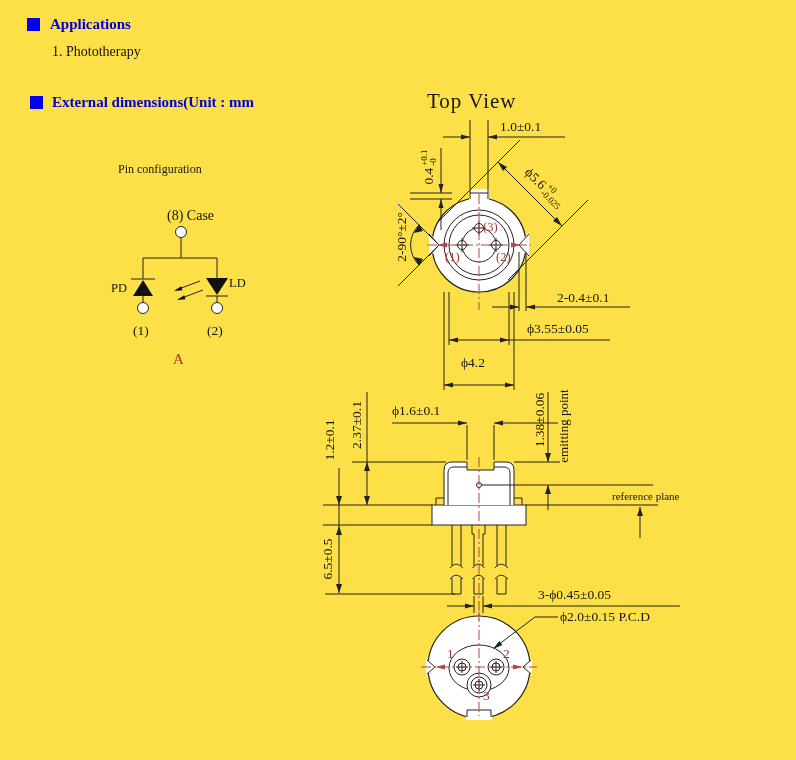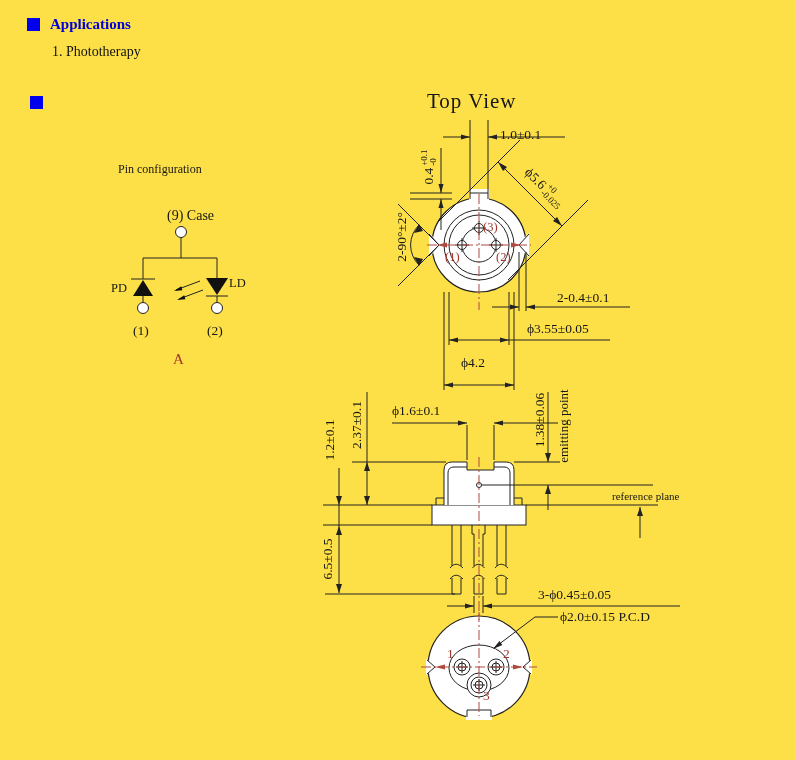--- a/index.html
+++ b/index.html
@@ -215,31 +215,32 @@
       <polygon points="435,667 445,664.5 445,669.5" fill="#b0493f" stroke="none"></polygon>
       <polygon points="523,667 513,664.5 513,669.5" fill="#b0493f" stroke="none"></polygon>
     </g>
   </g>
 </svg>
 
 <div class="bullet" style="left:27px;top:18px"></div>
 <div class="header-blue" style="left:50px;top:16px">Applications</div>
 <div class="bodytext" style="left:52px;top:44px">1. Phototherapy</div>
 <div class="bullet" style="left:30px;top:96px"></div>
+<div class="header-blue" style="left:52px;top:94px">External dimensions(Unit : mm</div>
 
 <div class="lbl" style="left:118px;top:163px;font-size:12px">Pin configuration</div>
-<div class="lbl" style="left:167px;top:208px;font-size:14px">(9) Case</div>
+<div class="lbl" style="left:167px;top:208px;font-size:14px">(8) Case</div>
 <div class="lbl small" style="left:111px;top:282px">PD</div>
 <div class="lbl small" style="left:229px;top:277px">LD</div>
 <div class="lbl" style="left:133px;top:324px">(1)</div>
 <div class="lbl" style="left:207px;top:324px">(2)</div>
 <div class="lbl red" style="left:173px;top:351px;font-size:15px">A</div>
 
 <div class="lbl title" style="left:427px;top:90px">Top View</div>
-<div class="lbl" style="left:500px;top:128px">1.0±0.1</div>
+<div class="lbl" style="left:500px;top:120px">1.0±0.1</div>
 <div class="lbl rot" style="left:429px;top:167px"><span class="v">0.4</span><span class="tol">
         <i>+0.1</i>
         <i>-0</i>
       </span></div>
 <div class="lbl rot45" style="left:544px;top:188px"><span class="v">ϕ5.6</span><span class="tol">
         <i>+0</i>
         <i>-0.025</i>
       </span></div>
 <div class="lbl rot" style="left:402px;top:237px">2-90°±2°</div>
 <div class="lbl" style="left:557px;top:291px">2-0.4±0.1</div>

